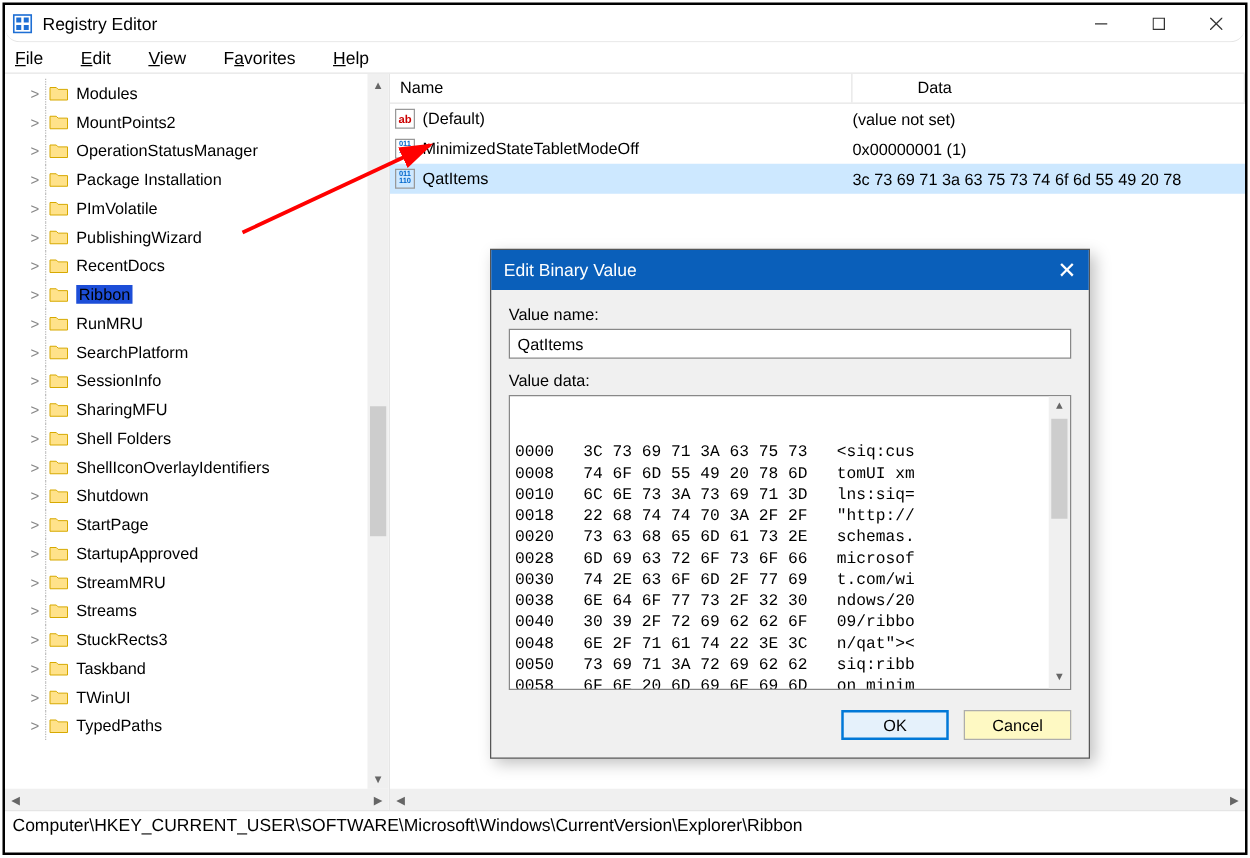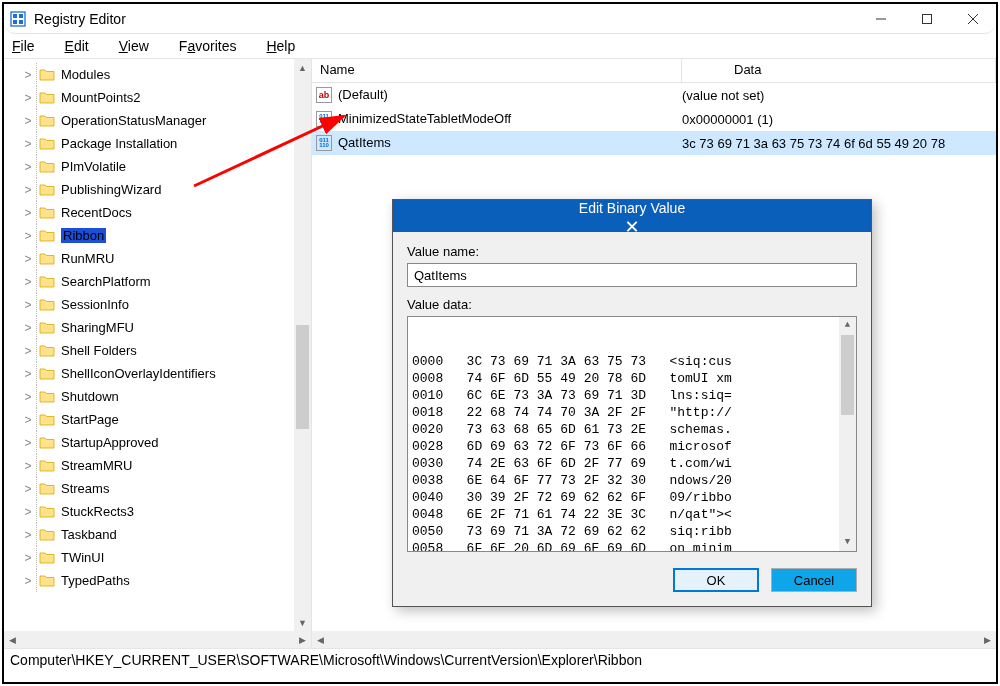--- a/index.html
+++ b/index.html
@@ -34,30 +34,30 @@
 .col-data { flex: 1; margin-left: 44px; }
 .list-row { display: flex; align-items: center; height: 24px; padding-left: 4px; }
 .list-row.selected { background: #cde8ff; }
 .list-row .cell-name { width: 366px; display: flex; align-items: flex-start; }
 .list-row .cell-data { flex: 1; white-space: nowrap; overflow: hidden; }
 .val-icon { width: 16px; height: 16px; margin-right: 6px; border: 1px solid #999; display: inline-flex; align-items: center; justify-content: center; font-size: 9px; font-weight: bold; }
 .val-icon.str { color: #c00; }
 .val-icon.bin { color: #06c; }
 .statusbar { height: 26px; padding: 3px 6px; font-size: 14px; }
 .dialog { position: absolute; left: 388px; top: 195px; width: 480px; background: #f0f0f0; border: 1px solid #555; box-shadow: 4px 4px 12px rgba(0,0,0,.25); z-index: 10; }
-.dialog-title { background: #0a5fba; color: #fff; height: 32px; display: flex; align-items: center; padding: 0 10px; flex-direction: column; }
+.dialog-title { background: #0a5fba; color: #fff; height: 32px; display: flex; align-items: center; padding: 0 10px; }
 .dialog-title .txt { flex: 1; font-size: 14px; }
 .dialog-title .close { font-size: 18px; color: #fff; }
 .dialog-body { padding: 12px 14px 8px; }
 .dialog-body .lbl { font-size: 13px; margin-bottom: 4px; }
 .dialog-body .input { width: 100%; height: 24px; border: 1px solid #888; background: #fff; padding: 2px 6px; font-size: 13px; margin-bottom: 10px; }
 .hexbox { width: 100%; height: 236px; border: 1px solid #888; background: #fff; font-family: Consolas, "Courier New", monospace; font-size: 13px; line-height: 17px; padding: 2px 4px; white-space: pre; overflow: hidden; position: relative; }
 .hexbox .hscroll-inner { position: absolute; right: 0; top: 0; bottom: 0; width: 17px; background: #f0f0f0; }
 .dialog-buttons { display: flex; justify-content: flex-end; gap: 12px; padding: 8px 14px 14px; }
-.dlg-btn { width: 86px; height: 24px; background: #0ea5e9; border: 1px solid #adadad; font-size: 13px; }
+.dlg-btn { width: 86px; height: 24px; background: #fef9c3; border: 1px solid #adadad; font-size: 13px; }
 .dlg-btn.primary { border: 2px solid #0078d7; background: #e5f1fb; }
 .arrow-annot { position: absolute; z-index: 5; pointer-events: none; }
 </style>
 </head>
 <body>
 
 <div class="window">
 
   <div class="titlebar">
     <span class="app-icon">

